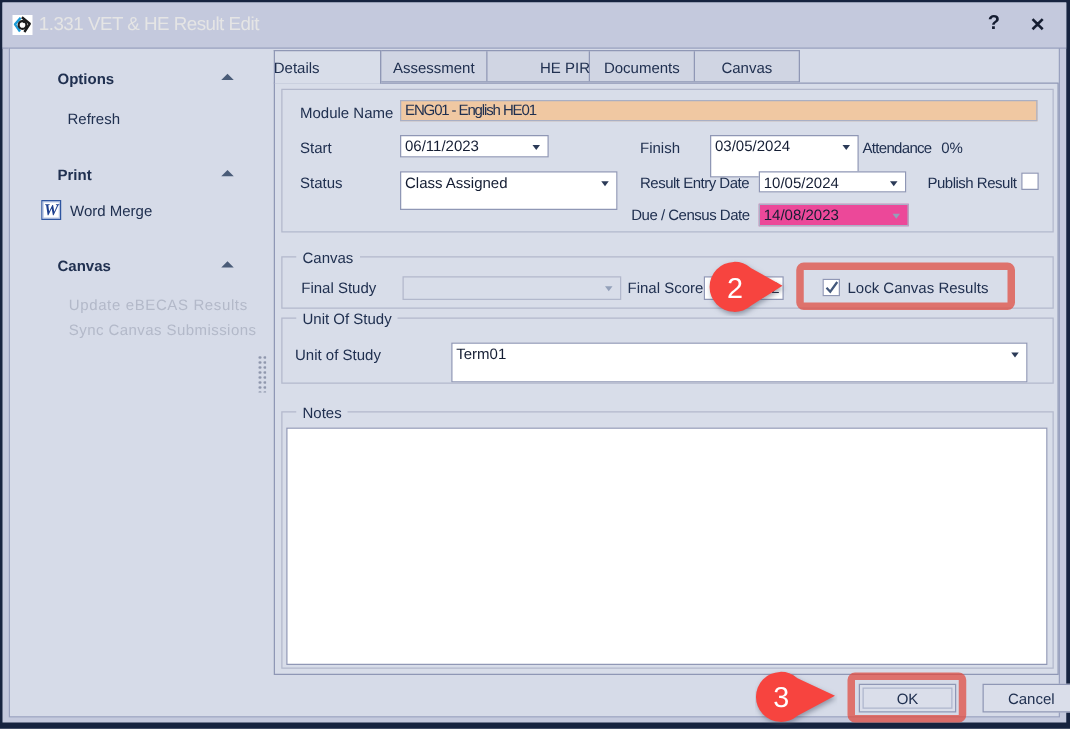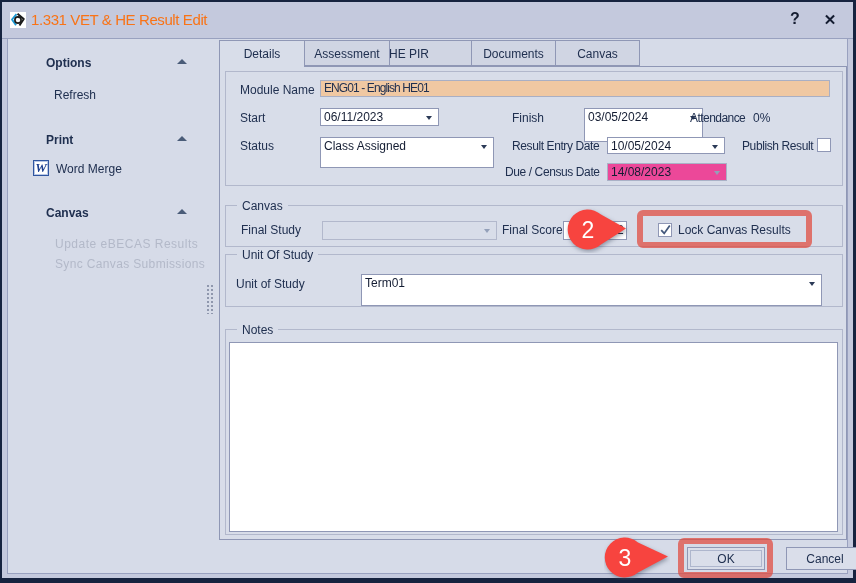--- a/index.html
+++ b/index.html
@@ -28,21 +28,21 @@
 <div class="abs" id="titlebar"></div>
 
 <div class="abs" style="left:10px;top:12px;width:16px;height:16px;background:#fff;">
 <svg width="16" height="16" viewBox="0 0 16 16">
 <path d="M6.5 2.2 L2 7.5 L6 13.2" fill="none" stroke="#1b9ad6" stroke-width="1.9" stroke-linejoin="round"></path>
 <path d="M7.5 1.8 L13.8 7 L9.5 13.6" fill="none" stroke="#1c1c1c" stroke-width="1.9" stroke-linejoin="round"></path>
 <circle cx="8" cy="8" r="3.1" fill="#fff" stroke="#1c1c1c" stroke-width="1.7"></circle>
 <path d="M8 4.9 L9.6 6" fill="none" stroke="#1c1c1c" stroke-width="1.3"></path>
 </svg>
 </div>
-<div class="abs" style="left:31px;top:12px;font-size:15px;color:#f97316;line-height:16px;letter-spacing:-0.4px;">1.331 VET &amp; HE Result Edit</div>
+<div class="abs" style="left:31px;top:12px;font-size:15px;color:#e5e5e5;line-height:16px;letter-spacing:-0.4px;">1.331 VET &amp; HE Result Edit</div>
 <div class="abs" style="left:788px;top:10px;width:14px;text-align:center;font-size:16px;font-weight:bold;color:#141c30;">?</div>
 <div class="abs" style="left:822px;top:11px;width:16px;text-align:center;font-size:15px;font-weight:bold;color:#141c30;">✕</div>
 
 <div class="abs" style="left:2px;top:38px;width:851px;height:1px;background:#99a1bf;"></div>
 <div class="abs" id="frame"></div>
 
 <div class="lb bold" style="left:46px;top:56px;">Options</div>
 <div class="tri" style="left:177px;top:59px;"></div>
 <div class="lb" style="left:54px;top:88px;">Refresh</div>
 <div class="lb bold" style="left:46px;top:133px;">Print</div>
@@ -55,35 +55,35 @@
 <div class="tri" style="left:177px;top:209px;"></div>
 <div class="lb gray" style="left:55px;top:237px;letter-spacing:0.5px;">Update eBECAS Results</div>
 <div class="lb gray" style="left:55px;top:257px;letter-spacing:0.35px;">Sync Canvas Submissions</div>
 <div class="abs" style="left:206px;top:284px;width:7px;height:30px;background-image:radial-gradient(circle, #8f97ad 1px, transparent 1.2px);background-size:4px 4px;"></div>
 
 <div class="abs" style="left:304px;top:40px;width:336px;height:26px;background:#d0d5e3;border:1px solid #8f97b5;"></div>
 <div class="abs" style="left:389px;top:41px;width:1px;height:24px;background:#8f97b5;"></div>
 <div class="abs" style="left:471px;top:41px;width:1px;height:24px;background:#8f97b5;"></div>
 <div class="abs" style="left:555px;top:41px;width:1px;height:24px;background:#8f97b5;"></div>
 <div class="lb" style="left:304px;top:47px;width:86px;text-align:center;">Assessment</div>
-<div class="lb" style="left:389px;top:47px;width:83px;text-align:left;">HE PIR</div>
+<div class="lb" style="left:389px;top:47px;width:83px;text-align:right;">HE PIR</div>
 <div class="lb" style="left:471px;top:47px;width:85px;text-align:center;">Documents</div>
 <div class="lb" style="left:555px;top:47px;width:85px;text-align:center;">Canvas</div>
 
 <div class="abs" style="left:219px;top:66px;width:628px;height:474px;border:1px solid #8f97b5;background:#d8dde9;"></div>
 <div class="abs" style="left:219px;top:40px;width:86px;height:27px;background:#d8dde9;border:1px solid #8f97b5;border-bottom:none;"></div>
-<div class="lb" style="left:219px;top:47px;width:86px;text-align:center;">Details</div>
+<div class="lb" style="left:219px;top:47px;width:86px;">Details</div>
 
 <div class="gb" style="left:225px;top:71px;width:618px;height:115px;"></div>
 <div class="lb" style="left:240px;top:83px;">Module Name</div>
 <div class="abs" style="left:320px;top:80px;width:510px;height:17px;background:#f0c8a2;border:1px solid #a9afc4;font-size:12px;color:#203050;line-height:15px;padding-left:3px;letter-spacing:-0.9px;">ENG01 - English HE01</div>
 <div class="lb" style="left:240px;top:111px;">Start</div>
 <div class="cb" style="left:320px;top:108px;width:119px;height:18px;">06/11/2023<span class="arr" style="right:6px;top:7px;"></span></div>
 <div class="lb" style="left:512px;top:111px;">Finish</div>
-<div class="cb" style="left:584px;top:108px;width:119px;height:34px;">03/05/2024<span class="arr" style="right:6px;top:7px;"></span></div>
+<div class="cb" style="left:568px;top:108px;width:119px;height:34px;">03/05/2024<span class="arr" style="right:6px;top:7px;"></span></div>
 <div class="lb" style="left:690px;top:111px;letter-spacing:-0.55px;">Attendance</div>
 <div class="lb" style="left:753px;top:111px;">0%</div>
 <div class="lb" style="left:240px;top:139px;">Status</div>
 <div class="cb" style="left:320px;top:137px;width:174px;height:31px;">Class Assigned<span class="arr" style="right:6px;top:7px;"></span></div>
 <div class="lb" style="left:512px;top:139px;letter-spacing:-0.4px;">Result Entry Date</div>
 <div class="cb" style="left:607px;top:137px;width:118px;height:17px;">10/05/2024<span class="arr" style="right:6px;top:7px;"></span></div>
 <div class="lb" style="left:742px;top:139px;letter-spacing:-0.4px;">Publish Result</div>
 <div class="ck" style="left:817px;top:138px;"></div>
 <div class="lb" style="left:505px;top:165px;letter-spacing:-0.4px;">Due / Census Date</div>
 <div class="cb" style="left:607px;top:163px;width:120px;height:18px;background:#ec4899;border-color:#aab1c6;">14/08/2023<span class="arr dis" style="right:6px;top:7px;"></span></div>

